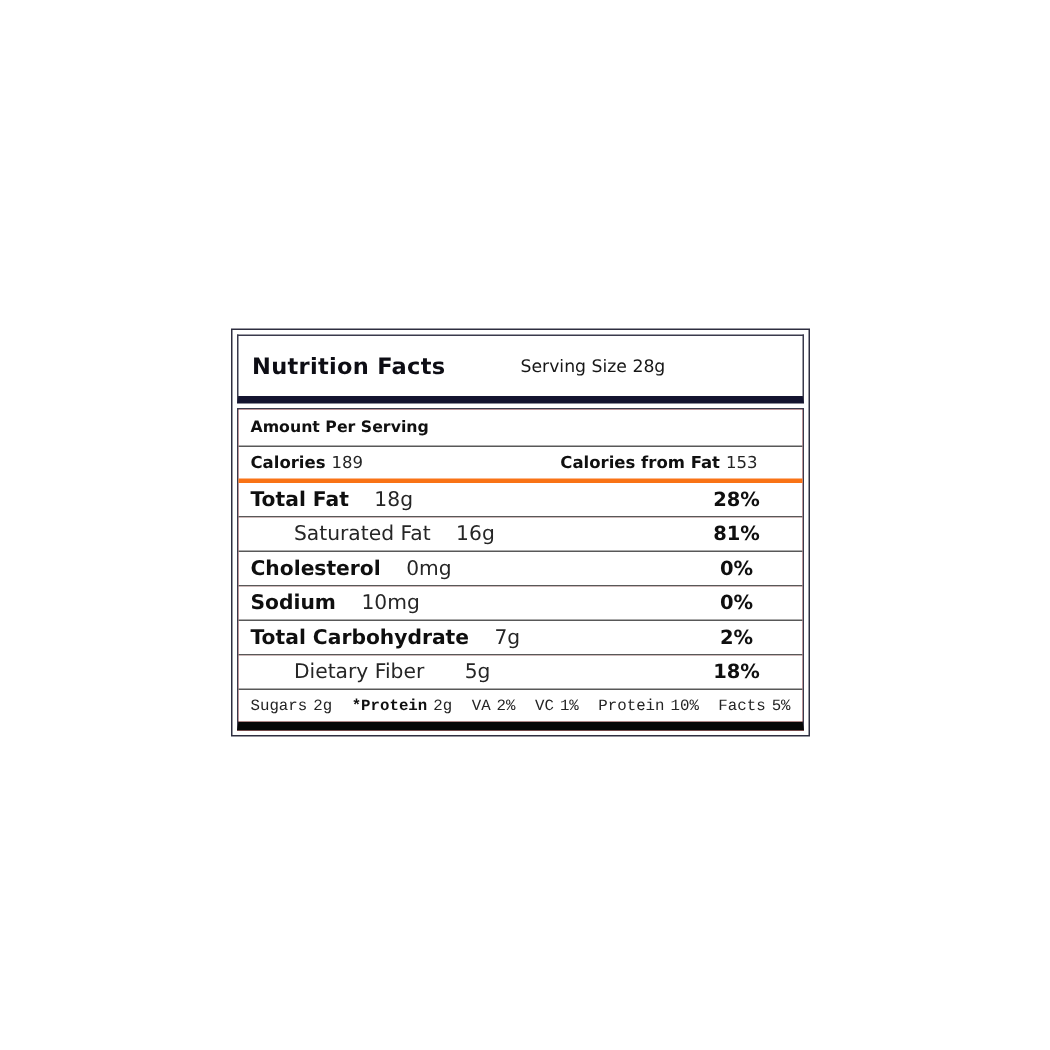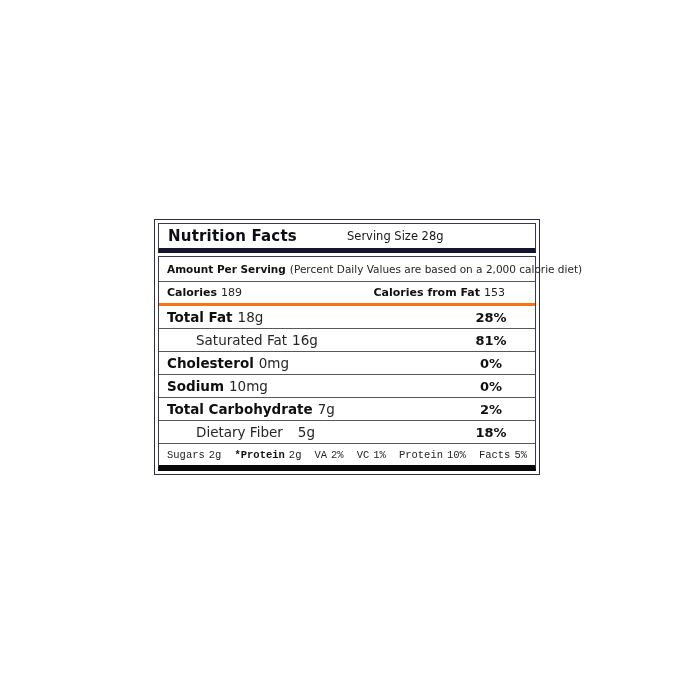--- a/index.html
+++ b/index.html
@@ -8,37 +8,37 @@
     font-family:"DejaVu Sans","Liberation Sans",sans-serif;
     color:#1a1a1a;
   }
   .nutrition-label{
     position:absolute;left:154px;top:219px;width:386px;
     box-sizing:border-box;border:1px solid #2e2e40;padding:3px;background:#fff;
   }
   .header-box{
     box-sizing:border-box;border:1px solid #3a3a4c;
     border-bottom:5px solid #14142f;
-    height:30px;display:flex;align-items:center;position:relative;
+    height:46px;display:flex;align-items:center;position:relative;
     margin-bottom:3px;background:#fff;
   }
   .header-title{font-size:15px;font-weight:bold;margin-left:9px;color:#0d0d14;letter-spacing:.2px;}
   .serving-size{position:absolute;left:50%;font-size:11.5px;color:#161616;white-space:nowrap;}
   .body-box{
     box-sizing:border-box;border:1px solid #3a3a4c;border-bottom:6px solid #070707;background:#b91c1c;
   }
   .row{box-sizing:border-box;display:flex;align-items:center;border-bottom:1px solid #585858;background:#fff;}
   .amount-row{height:25px;padding-left:8px;font-size:10.5px;white-space:nowrap;}
   .amount-label{font-weight:bold;color:#101010;margin-right:4px;}
   .amount-note{color:#242424;}
   .calories-row{height:24px;padding:0 30px 0 8px;justify-content:space-between;font-size:11px;border-bottom:3px solid #f97316;}
   .cal-group{display:flex;align-items:center;gap:4px;white-space:nowrap;}
   .cal-label{font-weight:bold;color:#101010;}
   .cal-value{color:#242424;}
-  .nutrient-row{height:23px;padding-left:8px;font-size:13.5px;white-space:nowrap;}
+  .nutrient-row{height:23px;padding-left:8px;font-size:13.5px;white-space:nowrap;gap:12px;}
   .nutrient-name{font-weight:bold;color:#0f0f0f;margin-right:5px;}
   .nutrient-amount{color:#262626;}
   .indent{padding-left:37px;}
   .indent .nutrient-name{font-weight:normal;color:#262626;}
   .gap-amount .nutrient-amount{margin-left:10px;}
   .dv-col{margin-left:auto;width:88px;text-align:center;font-weight:bold;font-size:13px;color:#0f0f0f;}
   .footer-row{height:21px;padding-left:8px;gap:13px;font-size:10.5px;border-bottom:none;font-family:Liberation Mono, monospace;}
   .footer-item{display:flex;align-items:center;gap:4px;white-space:nowrap;color:#242424;}
   .footer-item .f-label{color:#242424;}
   .footer-item.bold-label .f-label{font-weight:bold;color:#101010;}
@@ -50,21 +50,20 @@
 
   <div class="header-box">
     <span class="header-title">Nutrition Facts</span>
     <span class="serving-size">Serving Size 28g</span>
   </div>
 
   <div class="body-box">
 
     <div class="row amount-row">
       <span class="amount-label">Amount Per Serving</span>
-      <span class="amount-note">(Percent Daily Values are based on a 2,000 calorie diet)</span>
     </div>
 
     <div class="row calories-row">
       <span class="cal-group">
         <span class="cal-label">Calories</span>
         <span class="cal-value">189</span>
       </span>
       <span class="cal-group">
         <span class="cal-label">Calories from Fat</span>
         <span class="cal-value">153</span>

